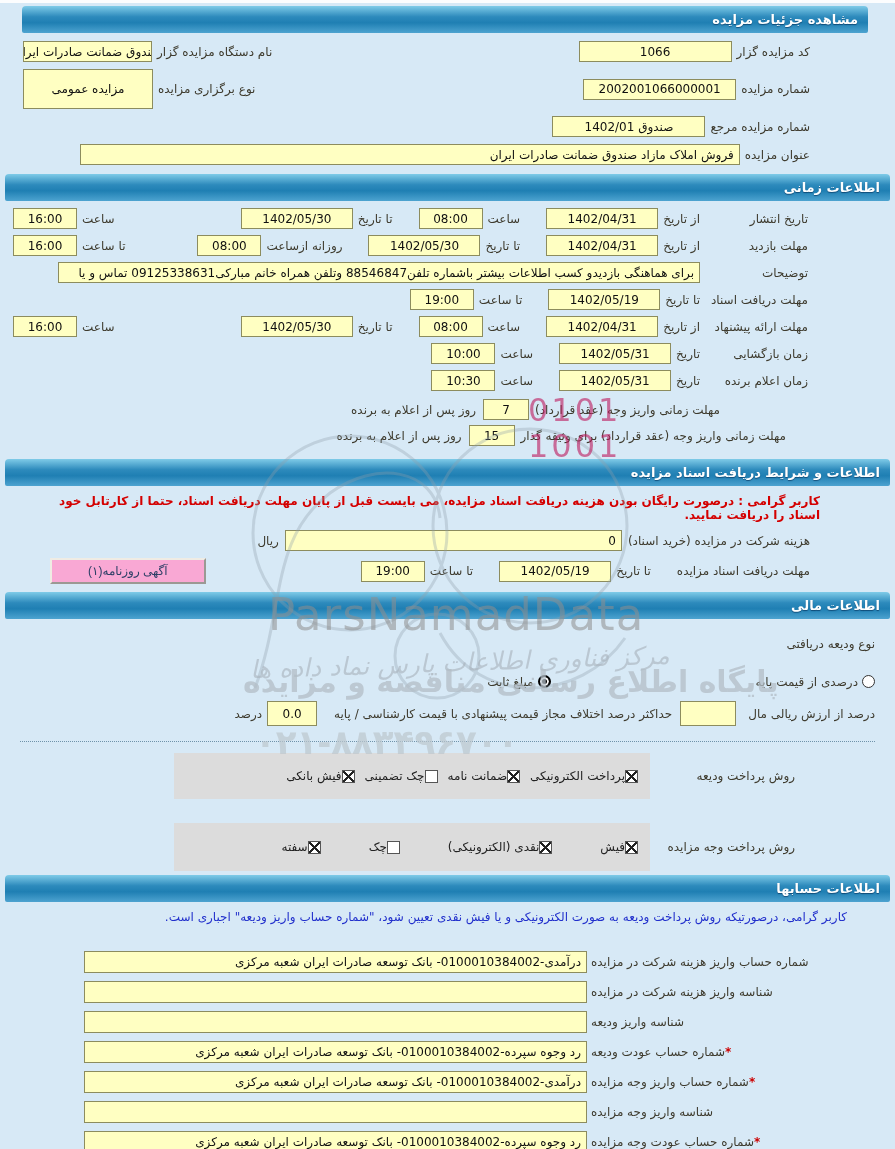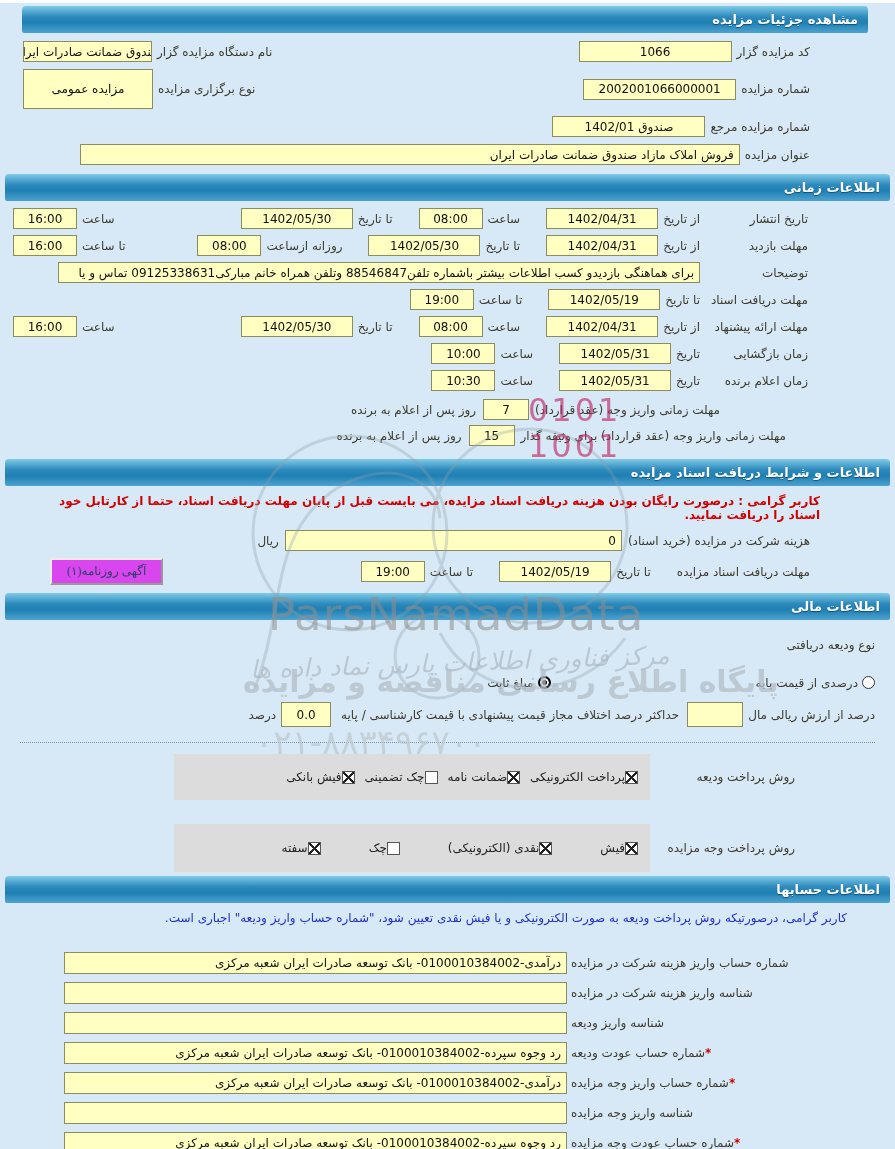--- a/index.html
+++ b/index.html
@@ -59,38 +59,38 @@
 
   
   .sec3{padding:8px 75px 8px 50px}
   .notice-red{color:#d40000;font-size:12px;margin-bottom:8px;font-weight:bold}
   .fee-row{display:flex;align-items:center;margin-bottom:7px;padding-right:10px}
   .fee-row .lbl{margin-left:6px}
   .w-fee{width:337px}
   .fee-unit{margin-right:6px}
   .deadline-row{display:flex;align-items:center;padding-right:10px}
   .btn{
-    margin-right:auto;background:#d946ef;border:2px outset #efece4;
-    padding:4px 15px;font-size:12px;color:#2d3f66;font-family:Liberation Serif, serif;cursor:pointer
+    margin-right:auto;background:#f9a8d4;border:2px outset #efece4;
+    padding:4px 36px;font-size:12px;color:#2d3f66;font-family:Liberation Sans, sans-serif;cursor:pointer
   }
 
   
   .sec4{padding:10px 20px 4px 20px}
   .f-label-row{margin-top:8px;font-size:12px}
   .radio-row{display:flex;align-items:center;margin-top:24px}
   .radio-pair{display:inline-flex;align-items:flex-start}
   .radio-pair .radio{margin-left:4px}
   .radio-pair.mid{margin-right:205px}
   .radio{
     width:13px;height:13px;border:1px solid #333;border-radius:50%;
     background:#fff;display:inline-block;flex:none
   }
   .radio.checked{background:#000;border:2px solid #000;box-shadow:inset 0 0 0 2px #fff}
   .percent-row{display:flex;align-items:center;margin-top:12px}
-  .percent-row .lbl{margin-left:5px}
+  .percent-row .lbl{margin-left:12px}
   .w-pctin{width:56px;height:25px}
   .gapR8{margin-right:8px}
   .w-pct{width:50px;height:25px}
   .dotline{border-top:1px dotted #6f93aa;margin-top:15px}
   .method-row{display:flex;align-items:center;padding-right:80px;margin-top:11px}
   .method-row.second{margin-top:24px}
   .m-lbl{width:120px;flex:none}
   .panel{
     background:#dcdcdc;width:476px;height:46px;display:flex;align-items:center;
     padding:0 12px;margin-right:25px;direction:rtl
@@ -102,33 +102,33 @@
   .cb{width:13px;height:13px;border:1px solid #555;background:#fff;display:inline-block;flex:none}
   .cb.checked{
     background-image:
       linear-gradient(45deg,transparent 44%,#222 44%,#222 56%,transparent 56%),
       linear-gradient(-45deg,transparent 44%,#222 44%,#222 56%,transparent 56%);
   }
 
   
   .sec5{padding:8px 28px 0 0}
   .notice-blue{color:#2230cc;font-size:12px;margin-bottom:27px;padding-right:20px}
-  .acct-row{direction:ltr;display:flex;align-items:center;margin-bottom:8px;padding-left:64px}
+  .acct-row{direction:ltr;display:flex;align-items:center;margin-bottom:8px;padding-left:84px}
   .acct-box{width:503px;height:22px;justify-content:flex-start;direction:rtl;padding:0 5px}
   .acct-lbl{direction:rtl;font-size:12px;color:#3e3b2e;margin-left:4px;white-space:nowrap}
   .req{color:#cc0000;font-weight:bold}
 
   
   .wm{position:absolute;inset:0;z-index:3;pointer-events:none}
   .wm > *{position:absolute}
   .wm-brand{left:268px;top:588px;font-size:45px;font-weight:normal;color:#8f8f8f;opacity:.55;letter-spacing:1px;direction:ltr}
   .wm-digits{left:528px;top:392px;font-size:32px;font-weight:normal;color:#be185d;opacity:.6;direction:ltr;line-height:36px;letter-spacing:3px}
   .wm-center{left:250px;top:648px;font-size:25px;font-style:italic;color:#a8b2bb;opacity:.6;transform:rotate(-2deg);white-space:nowrap}
   .wm-tagline{left:243px;top:664px;font-size:30px;font-weight:bold;color:#b3bec7;opacity:.75;white-space:nowrap}
-  .wm-phone{left:255px;top:722px;font-size:34px;font-weight:normal;color:#bdc7ce;opacity:.7;direction:ltr;letter-spacing:4px}
+  .wm-phone{left:255px;top:722px;font-size:34px;font-weight:bold;color:#bdc7ce;opacity:.7;direction:ltr;letter-spacing:4px}
   .wm-logo{left:225px;top:408px;opacity:.33}
 </style>
 </head>
 <body>
 
 <div class="topstrip"></div>
 
 <div class="content">
 
   <div class="sechead first">

